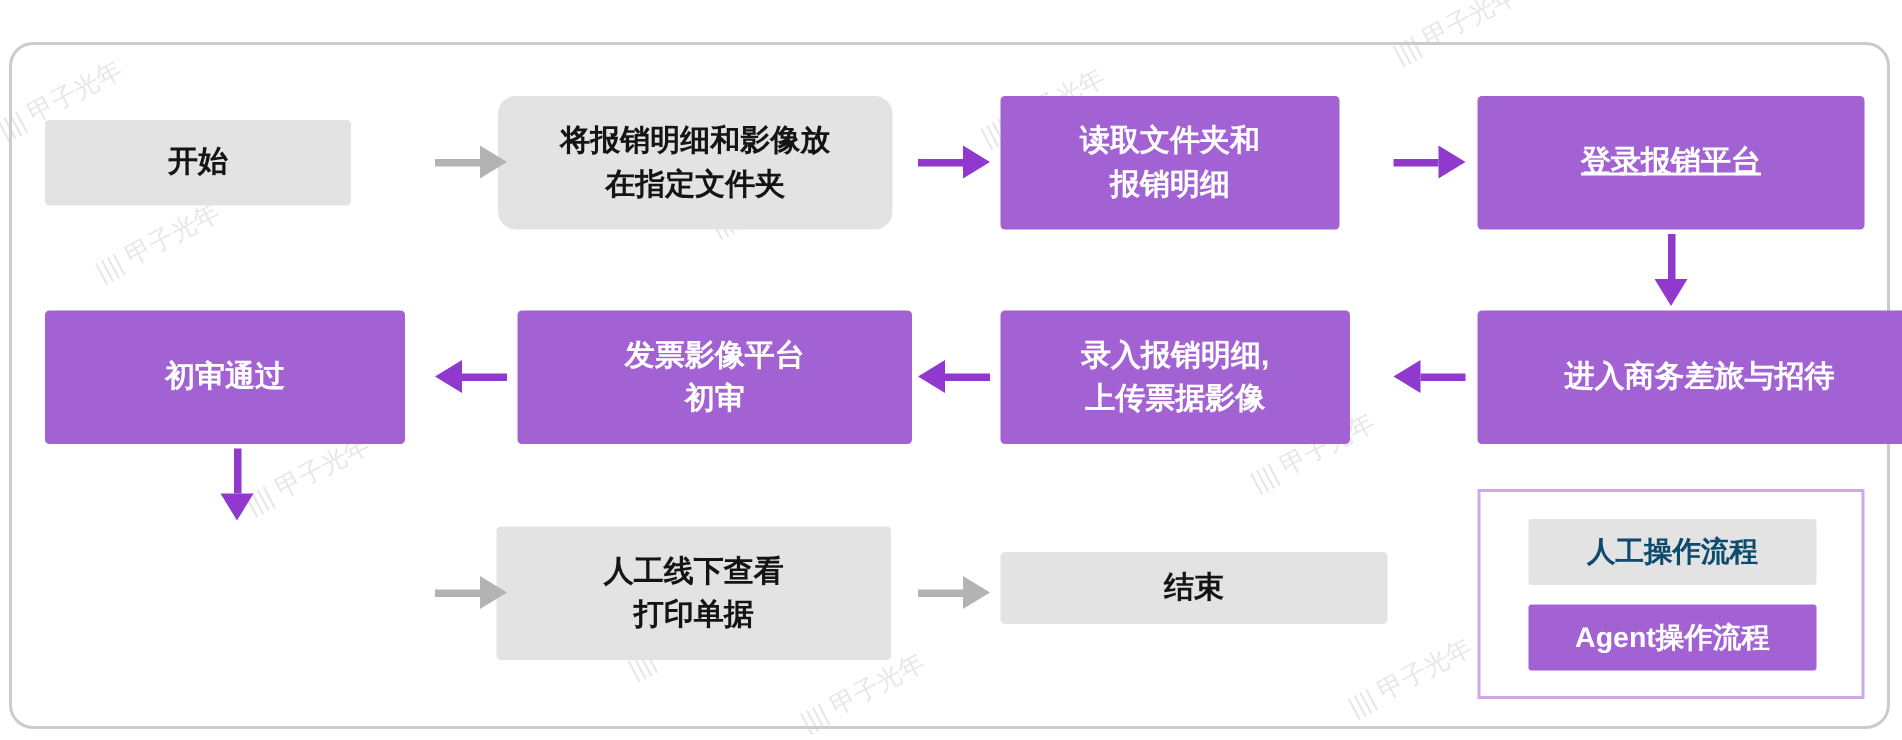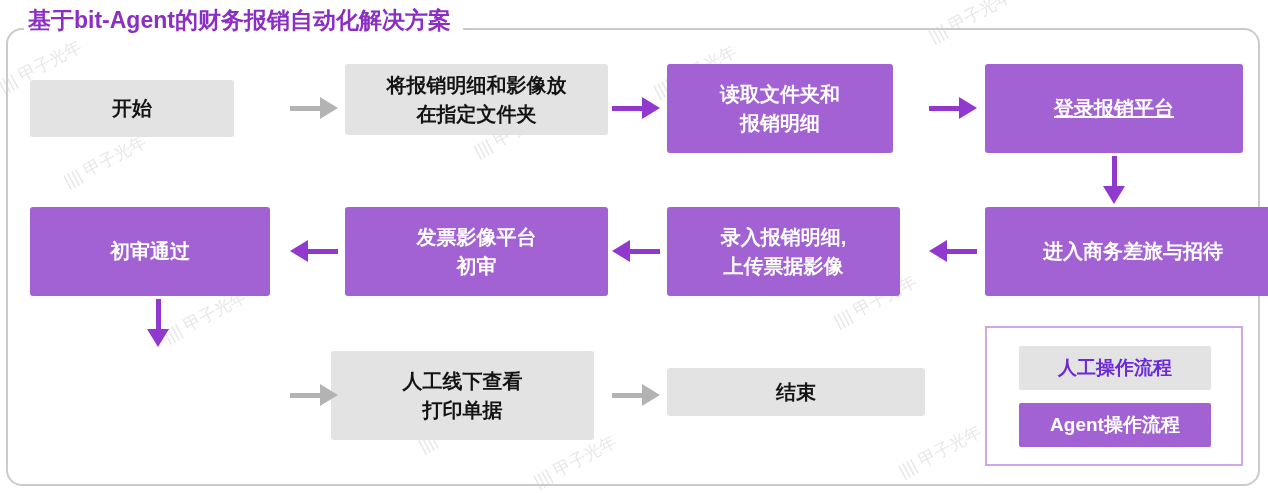--- a/index.html
+++ b/index.html
@@ -22,21 +22,21 @@
   }
   .node {
     position:absolute; z-index:2; display:flex; align-items:center; justify-content:center;
     text-align:center; font-weight:bold; font-size:20px; line-height:1.45;
     white-space:pre-line; border-radius:3px;
   }
   .gray   { background:#e3e3e3; color:#141414; }
   .purple { background:#a262d4; color:#ffffff; }
 
   .n-start   { left:30px;  top:80px;  width:204px; height:57px; }
-  .n-put     { left:345px; top:64px;  width:263px; height:71px; }
+  .n-put     { left:332px; top:64px;  width:263px; height:89px;border-radius:12px; }
   .n-read    { left:667px; top:64px;  width:226px; height:89px; }
   .n-login   { left:985px; top:64px;  width:258px; height:89px;text-decoration:underline; }
   .n-enter   { left:985px; top:207px; width:296px; height:89px; }
   .n-input   { left:667px; top:207px; width:233px; height:89px; }
   .n-invoice { left:345px; top:207px; width:263px; height:89px; }
   .n-passed  { left:30px;  top:207px; width:240px; height:89px; }
   .n-print   { left:30px;  top:351px; width:256px; height:89px; }
   .n-offline { left:331px; top:351px; width:263px; height:89px; }
   .n-end     { left:667px; top:368px; width:258px; height:48px; }
 
@@ -59,21 +59,21 @@
   
   .legend {
     position:absolute; left:985px; top:326px; width:258px; height:140px;
     border:2px solid #cda9e9; background:#ffffff; z-index:2; box-sizing:border-box;
   }
   .legend-item {
     position:absolute; left:32px; width:192px; height:44px;
     display:flex; align-items:center; justify-content:center;
     font-size:19px; font-weight:bold; border-radius:2px;
   }
-  .legend-manual { top:18px; background:#e3e3e3; color:#6d28d9; }
+  .legend-manual { top:18px; background:#e3e3e3; color:#0c4a6e; }
   .legend-agent  { top:75px; background:#a262d4; color:#ffffff; }
 </style>
 </head>
 <body>
 
 <div class="canvas">
 
   <span class="wm" style="left:-5px;  top:55px;">|||| 甲子光年</span>
   <span class="wm" style="left:60px;  top:150px;">|||| 甲子光年</span>
   <span class="wm" style="left:160px; top:305px;">|||| 甲子光年</span>
@@ -81,21 +81,20 @@
   <span class="wm" style="left:470px; top:120px;">|||| 甲子光年</span>
   <span class="wm" style="left:650px; top:60px;">|||| 甲子光年</span>
   <span class="wm" style="left:830px; top:290px;">|||| 甲子光年</span>
   <span class="wm" style="left:925px; top:5px;">|||| 甲子光年</span>
   <span class="wm" style="left:1110px;top:105px;">|||| 甲子光年</span>
   <span class="wm" style="left:895px; top:440px;">|||| 甲子光年</span>
   <span class="wm" style="left:530px; top:450px;">|||| 甲子光年</span>
 
   <div class="frame"></div>
 
-  <div class="title">基于bit-Agent的财务报销自动化解决方案</div>
 
   <div class="node gray n-start">开始</div>
   <div class="node gray n-put">将报销明细和影像放
 在指定文件夹</div>
   <div class="node purple n-read">读取文件夹和
 报销明细</div>
   <div class="node purple n-login">登录报销平台</div>
 
   <div class="node purple n-enter">进入商务差旅与招待</div>
   <div class="node purple n-input">录入报销明细,

